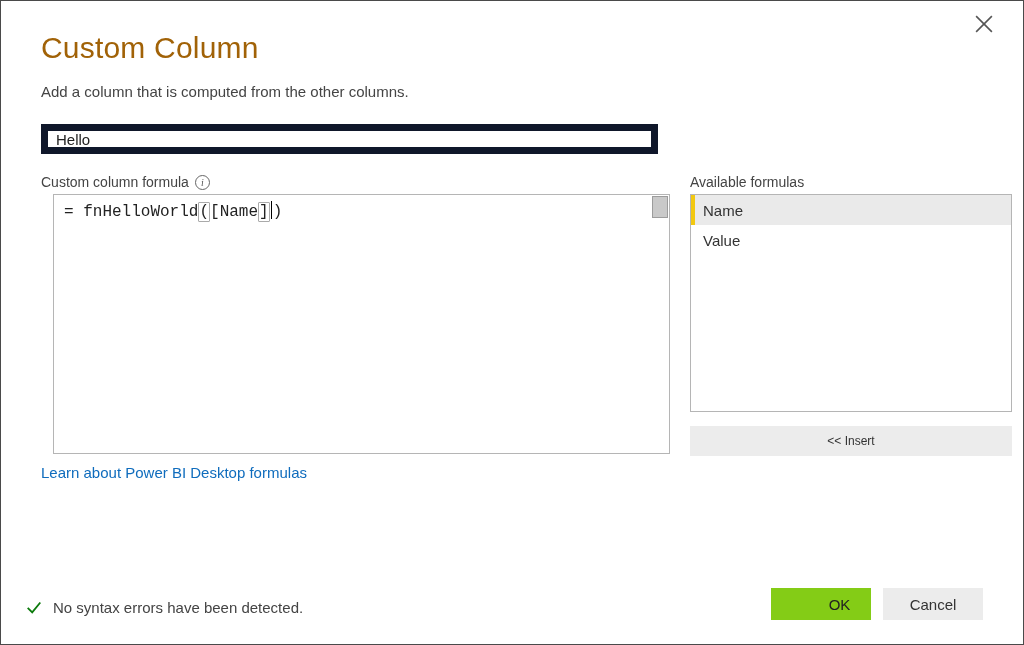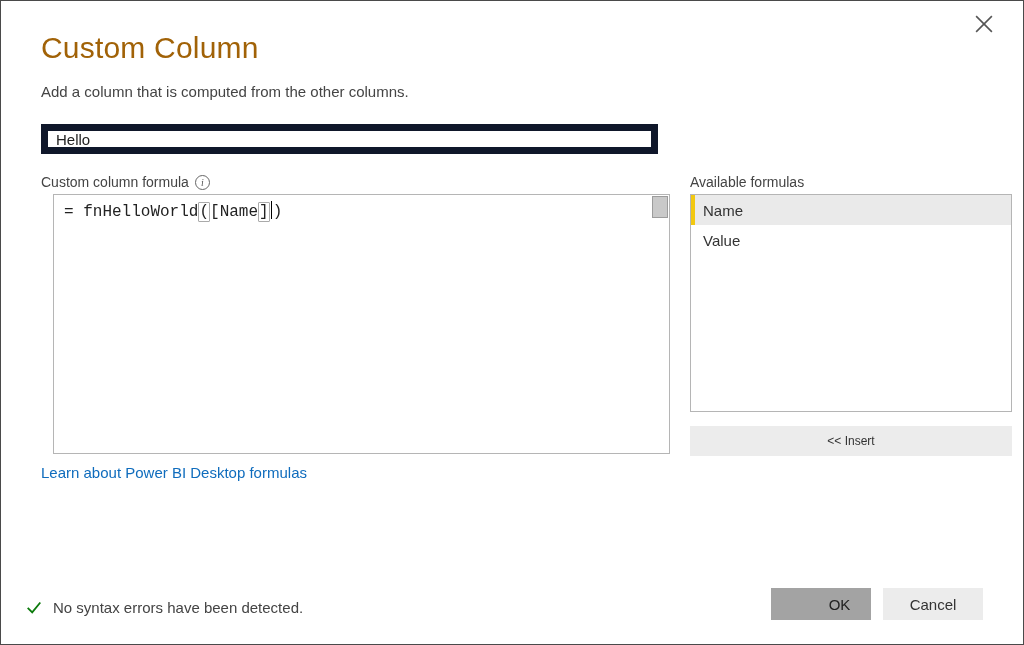--- a/index.html
+++ b/index.html
@@ -157,21 +157,21 @@
     display: flex;
     gap: 12px;
   }
   .btn {
     width: 100px; height: 32px;
     border: none;
     font-size: 15px;
     font-family: inherit;
     cursor: pointer;
   }
-  .btn-ok { background: #a3a3a3; color: #222; padding-left: 43px; }
+  .btn-ok { background: #84cc16; color: #222; padding-left: 43px; }
   .btn-cancel { background: #ececec; color: #333; }
 </style>
 </head>
 <body>
 
 <div class="dialog">
 
   <div class="close-btn">
     <svg viewBox="0 0 16 16">
       <line x1="1" y1="1" x2="15" y2="15" stroke="currentColor" stroke-width="1.4"></line>

